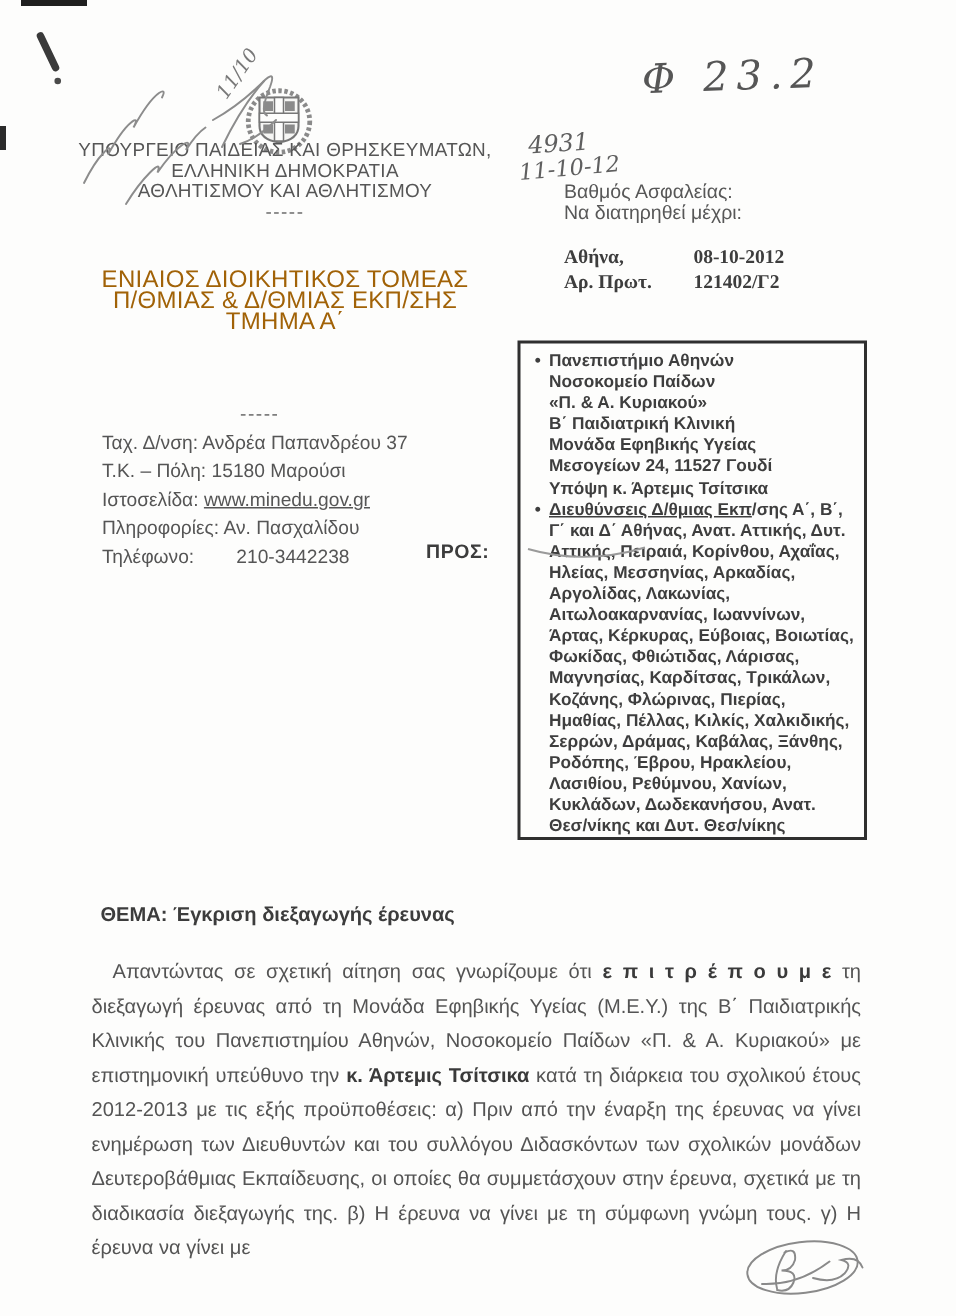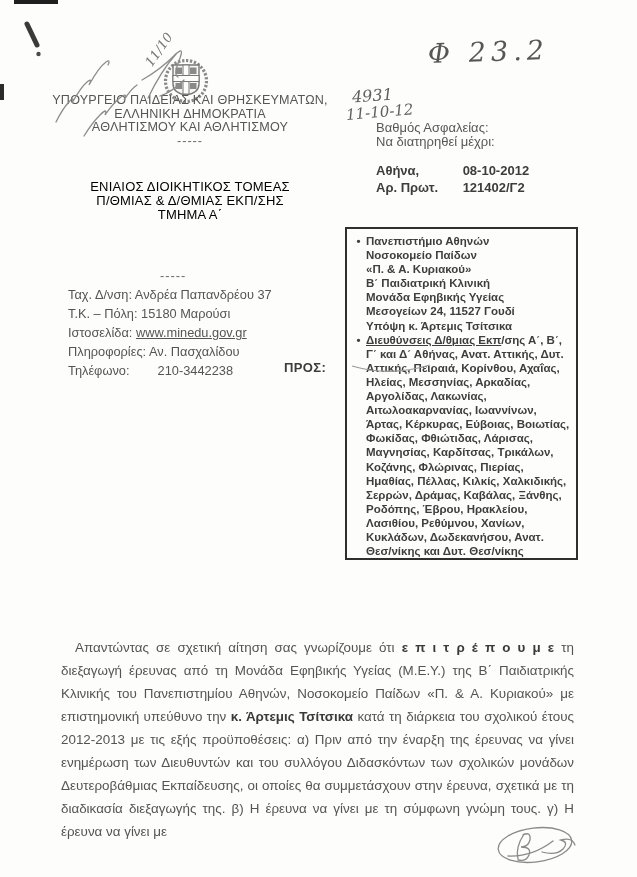--- a/index.html
+++ b/index.html
@@ -6,29 +6,29 @@
   body{
     width:637px;height:877px;overflow:hidden;
     background:#fdfdfc;
     font-family:"Liberation Sans", sans-serif;
     color:#4e4e4e;
     position:relative;
   }
   .abs{position:absolute;}
   .center{text-align:center;}
   .gov-header{left:40px;top:94px;width:300px;font-size:12.6px;line-height:13.6px;color:#565656;letter-spacing:.2px;}
-  .sector{left:40px;top:180px;width:300px;font-size:13px;line-height:13.8px;color:#000000;letter-spacing:.2px;}
+  .sector{left:40px;top:180px;width:300px;font-size:16px;line-height:13.8px;color:#a16207;letter-spacing:.2px;}
   .divider{color:#6a6a6a;letter-spacing:1px;}
   .contact{left:68px;top:266px;width:265px;font-size:12.8px;line-height:19px;color:#555;}
   .contact .dash-row{padding-left:92px;}
   .contact .lbl-phone{display:inline-block;width:86px;}
   .underline{text-decoration:underline;}
   .meta{left:352px;top:121px;width:250px;font-size:13px;line-height:13.8px;color:#575757;margin-left:24px;}
   .meta .row-gap{height:13px;}
-  .meta .bold-row{font-weight:bold;color:#3d3d3d;line-height:17.5px;}
+  .meta .bold-row{font-weight:bold;color:#3d3d3d;line-height:17.5px;font-family:Liberation Serif, serif;}
   .meta .mlabel{display:inline-block;width:83px;}
   .pros{left:284px;top:360px;font-size:13px;font-weight:bold;color:#3c3c3c;letter-spacing:.4px;text-align:center;}
   .recipients{
     left:345px;top:227px;width:233px;height:333px;
     border:2px solid #2f2f2f;box-sizing:border-box;
     padding:5px 5px 4px 4px;overflow:hidden;
     font-size:11.5px;line-height:14.1px;font-weight:bold;color:#3e3e3e;
   }
   .bullet-item{display:flex;}
   .bullet-glyph{width:15px;flex:0 0 15px;text-align:center;}
@@ -149,20 +149,24 @@
       </div>
     </div>
     <div class="bullet-item">
       <span class="bullet-glyph">•</span>
       <div>
         <span class="underline">Διευθύνσεις Δ/θμιας Εκπ</span><span>/σης Α΄, Β΄, Γ΄ και Δ΄ Αθήνας, Ανατ. Αττικής, Δυτ. Αττικής, Πειραιά, Κορίνθου, Αχαΐας, Ηλείας, Μεσσηνίας, Αρκαδίας, Αργολίδας, Λακωνίας, Αιτωλοακαρνανίας, Ιωαννίνων, Άρτας, Κέρκυρας, Εύβοιας, Βοιωτίας, Φωκίδας, Φθιώτιδας, Λάρισας, Μαγνησίας, Καρδίτσας, Τρικάλων, Κοζάνης, Φλώρινας, Πιερίας, Ημαθίας, Πέλλας, Κιλκίς, Χαλκιδικής, Σερρών, Δράμας, Καβάλας, Ξάνθης, Ροδόπης, Έβρου, Ηρακλείου, Λασιθίου, Ρεθύμνου, Χανίων, Κυκλάδων, Δωδεκανήσου, Ανατ. Θεσ/νίκης και Δυτ. Θεσ/νίκης</span>
       </div>
     </div>
   </div>
 
+  <div class="abs subject">
+    <span>ΘΕΜΑ:</span>
+    <span>Έγκριση διεξαγωγής έρευνας</span>
+  </div>
 
   <div class="abs bodytext">
     <span>Απαντώντας σε σχετική αίτηση σας γνωρίζουμε ότι </span><span class="emph">ε π ι τ ρ έ π ο υ μ ε</span><span> τη διεξαγωγή έρευνας από τη Μονάδα Εφηβικής Υγείας (Μ.Ε.Υ.) της Β΄ Παιδιατρικής Κλινικής του Πανεπιστημίου Αθηνών, Νοσοκομείο Παίδων «Π. &amp; Α. Κυριακού» με επιστημονική υπεύθυνο την </span><span class="emph">κ. Άρτεμις Τσίτσικα</span><span> κατά τη διάρκεια του σχολικού έτους 2012-2013 με τις εξής προϋποθέσεις: α) Πριν από την έναρξη της έρευνας να γίνει ενημέρωση των Διευθυντών και του συλλόγου Διδασκόντων των σχολικών μονάδων Δευτεροβάθμιας Εκπαίδευσης, οι οποίες θα συμμετάσχουν στην έρευνα, σχετικά με τη διαδικασία διεξαγωγής της. β) Η έρευνα να γίνει με τη σύμφωνη γνώμη τους. γ) Η έρευνα να γίνει με</span>
   </div>
 
   <svg class="abs" style="left:490px;top:816px;" width="95" height="55" viewBox="0 0 95 55">
     <g stroke="#8a8a8a" stroke-width="1.3" fill="none" stroke-linecap="round">
       <ellipse cx="45" cy="29" rx="37" ry="17" transform="rotate(-7 45 29)"></ellipse>
       <path d="M34,18 q-9,14 -6,25"></path>
       <path d="M33,19 q8,-4 7,5 q-2,7 -9,7 q11,0 8,8 q-3,7 -11,5"></path>

